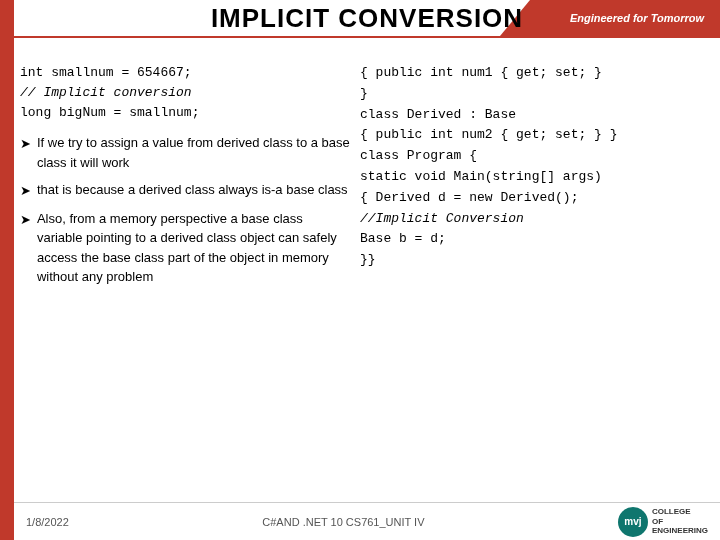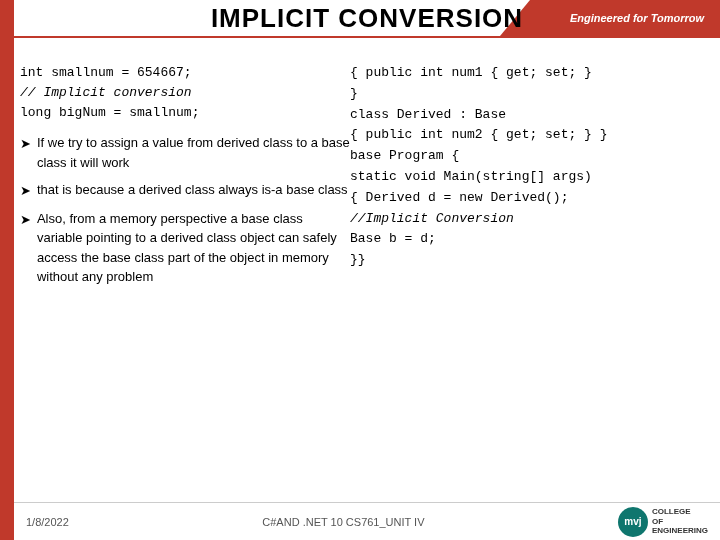--- a/index.html
+++ b/index.html
@@ -67,20 +67,21 @@
 
     
     .content {
       position: absolute;
       top: 57px;
       left: 20px;
       right: 10px;
       bottom: 40px;
       display: flex;
       flex-direction: row;
+      gap: 10px;
     }
 
     
     .left-col {
       flex: 0 0 330px;
       font-size: 13px;
       color: #000;
       line-height: 1.55;
       padding-top: 6px;
     }
@@ -230,21 +231,21 @@
         <span>Also, from a memory perspective a base class variable pointing to a derived class object can safely access the base class part of the object in memory without any problem</span>
       </li>
     </ul>
   </div>
 
   <div class="right-col" id="right-col-container">
       <div>{ public int num1 { get; set; }</div>
       <div>}</div>
       <div>class Derived : Base</div>
       <div>{ public int num2 { get; set; } }</div>
-      <div>base Program {</div>
+      <div>class Program {</div>
       <div>static void Main(string[] args)</div>
       <div>{ Derived d = new Derived();</div>
       <div style="font-style: italic;">//Implicit Conversion</div>
       <div>Base b = d;</div>
       <div>}}</div>
     </div>
 
 </div>
 
 <div class="footer">

